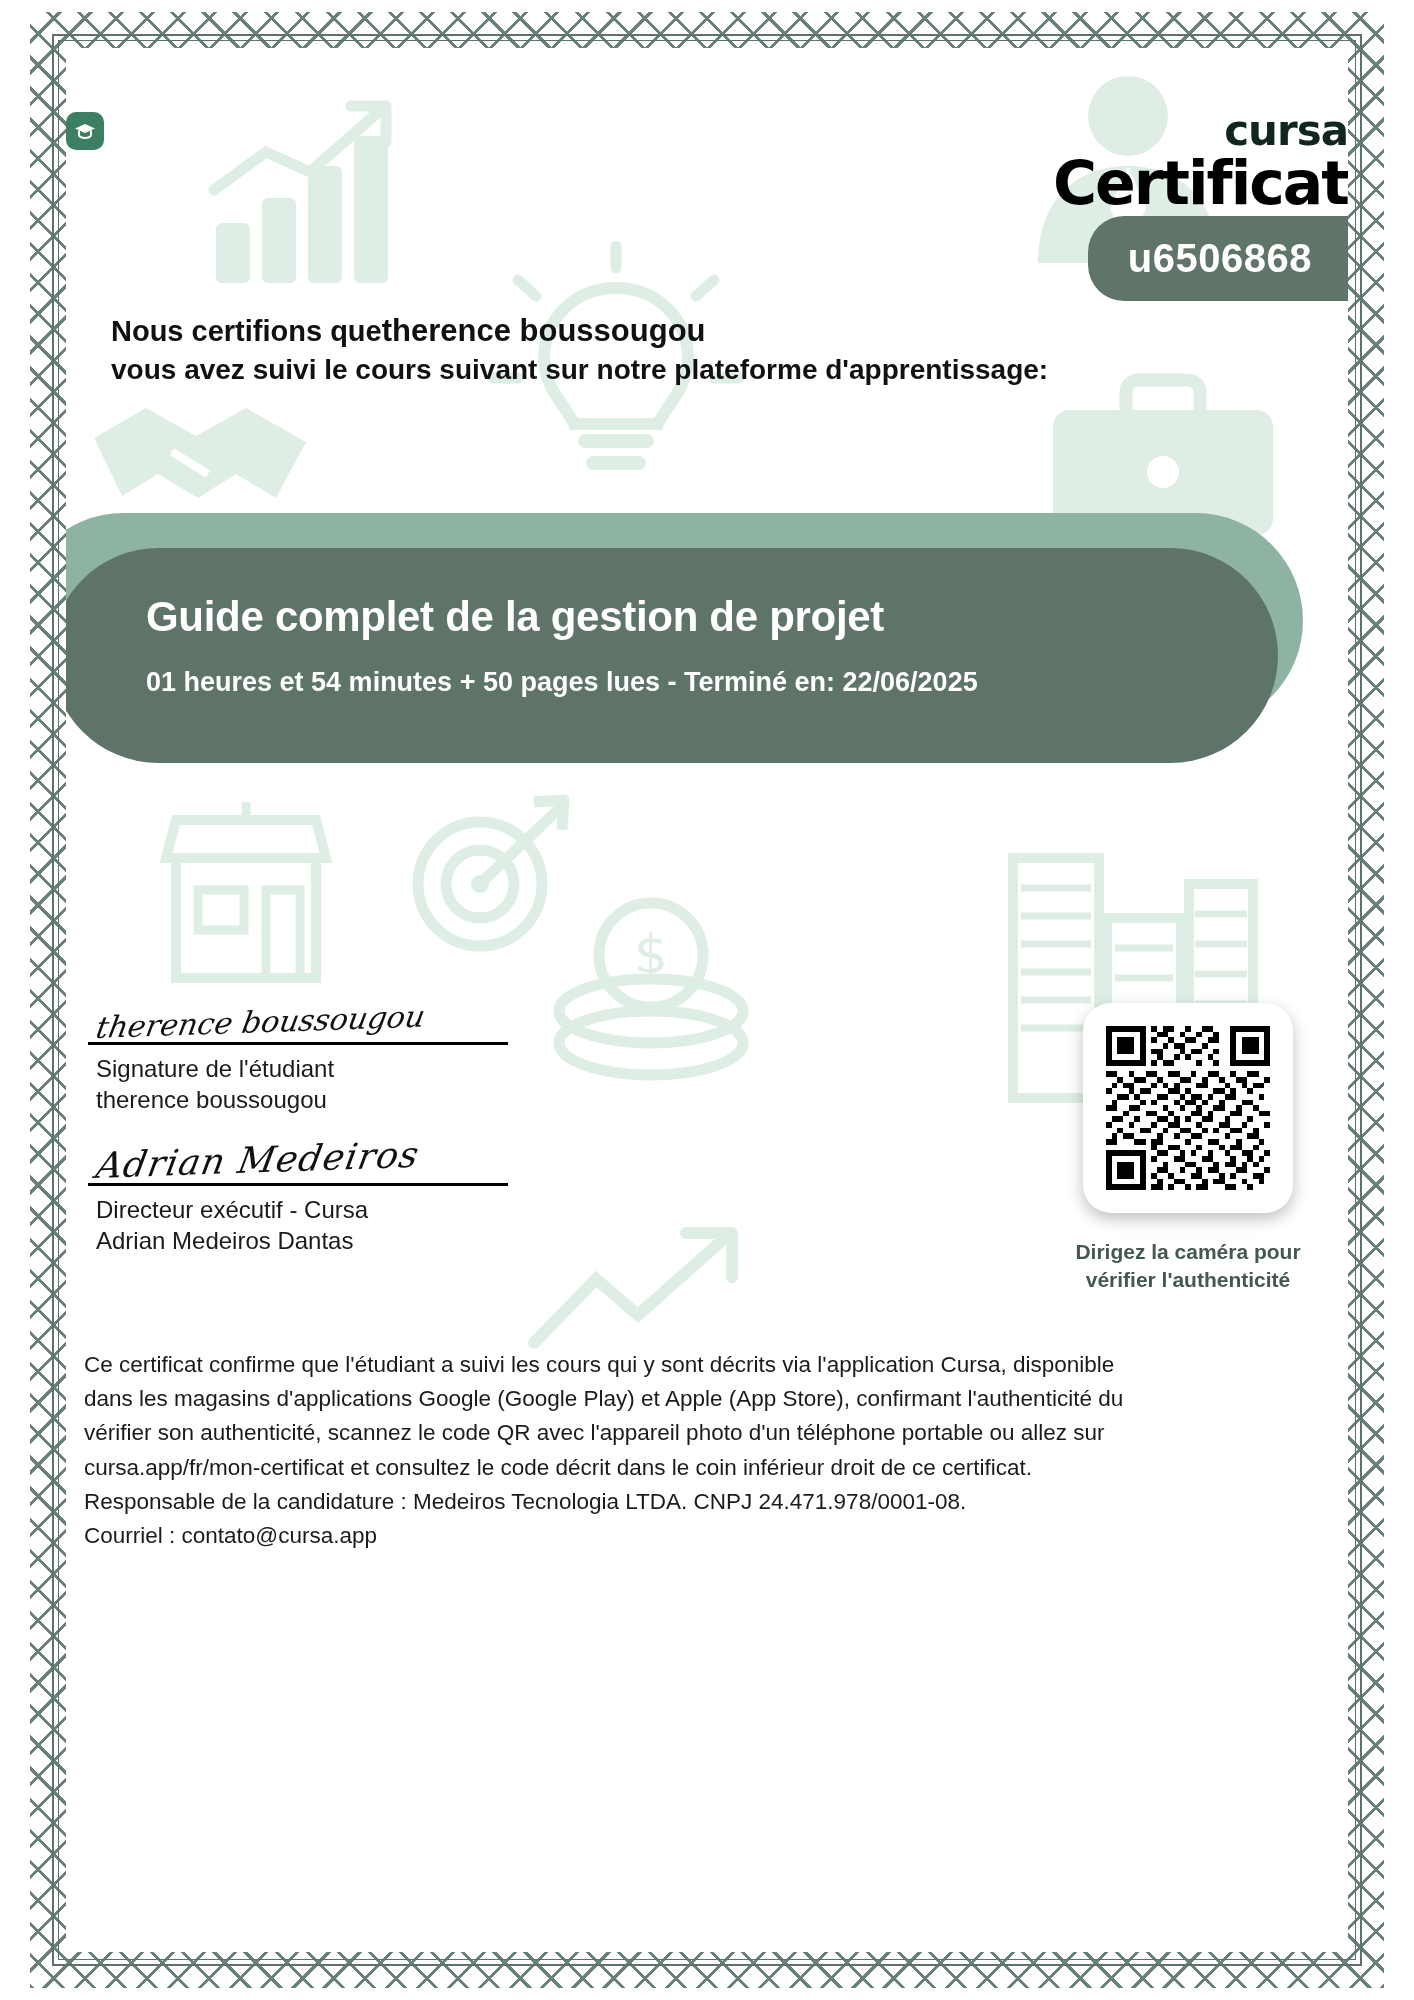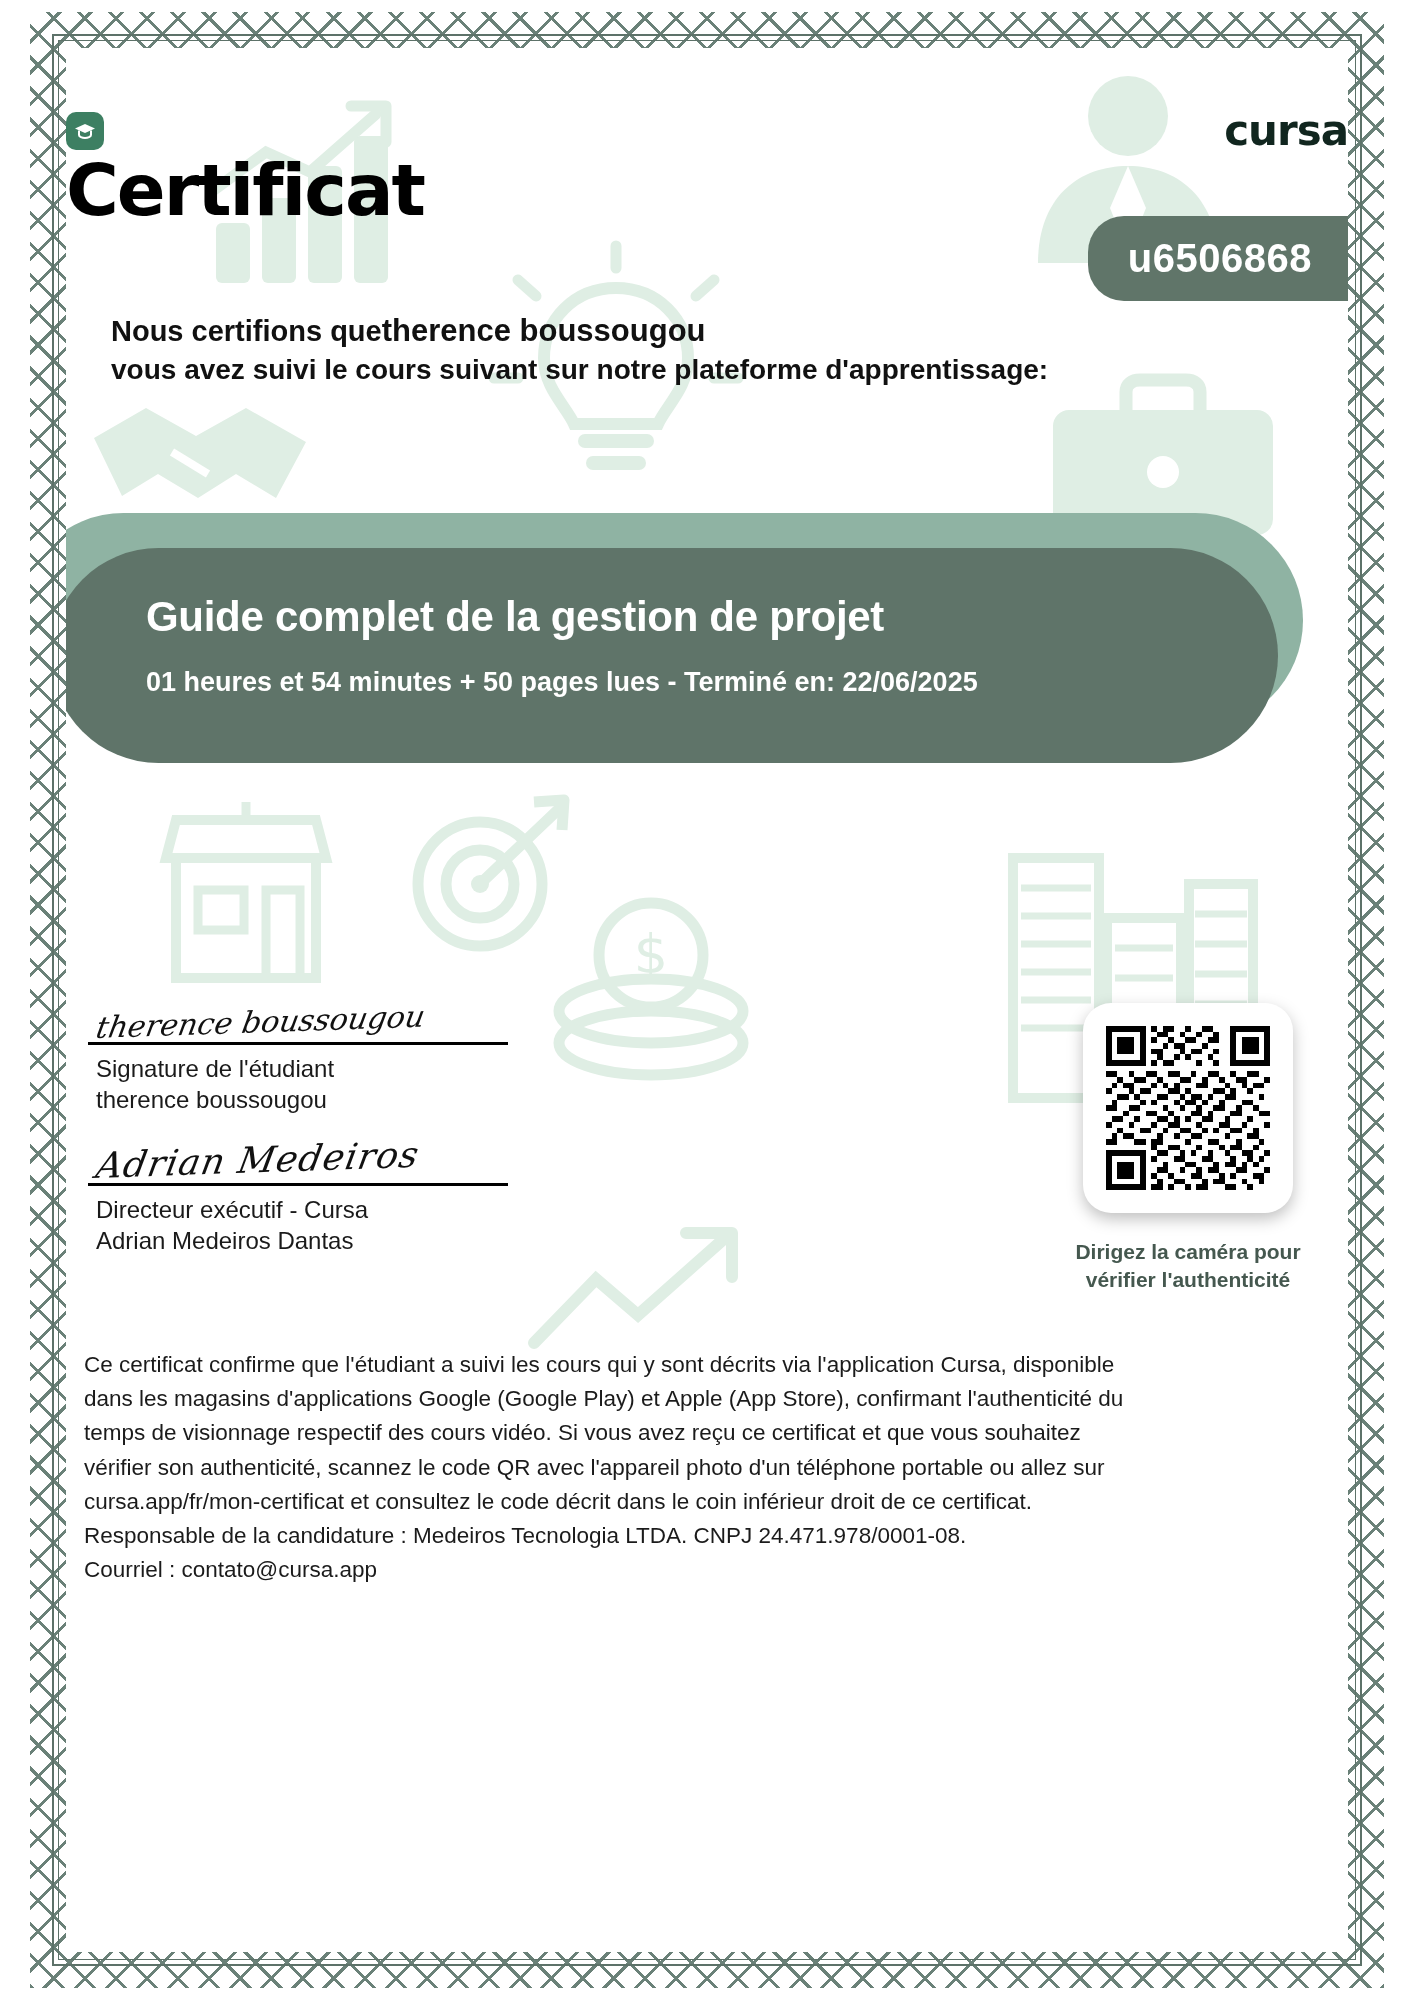--- a/index.html
+++ b/index.html
@@ -97,22 +97,22 @@
     color: #11261f;
     font-family: "DejaVu Sans", sans-serif;
   }
 
   
   .title {
     position: absolute;
     top: 100px;
     left: 0;
     width: 100%;
-    text-align: left;
-    font-size: 72px;
+    text-align: right;
+    font-size: 60px;
     font-weight: bold;
     letter-spacing: -2px;
     color: #000000;
     font-family: "DejaVu Sans", sans-serif;
   }
 
   
   .code-badge {
     position: absolute;
     top: 168px;
@@ -617,21 +617,20 @@
       </svg>
     </div>
     <div class="qr-caption">
       <div>Dirigez la caméra pour</div>
       <div>vérifier l'authenticité</div>
     </div>
 
     <div class="footer">
       <p>Ce certificat confirme que l'étudiant a suivi les cours qui y sont décrits via l'application Cursa, disponible</p>
       <p>dans les magasins d'applications Google (Google Play) et Apple (App Store), confirmant l'authenticité du</p>
-      <p>temps de visionnage respectif des cours vidéo. Si vous avez reçu ce certificat et que vous souhaitez</p>
       <p>vérifier son authenticité, scannez le code QR avec l'appareil photo d'un téléphone portable ou allez sur</p>
       <p>cursa.app/fr/mon-certificat et consultez le code décrit dans le coin inférieur droit de ce certificat.</p>
       <p>Responsable de la candidature : Medeiros Tecnologia LTDA. CNPJ 24.471.978/0001-08.</p>
       <p>Courriel : contato@cursa.app</p>
     </div>
 
   </div>
 </div>
 
 </body></html>

